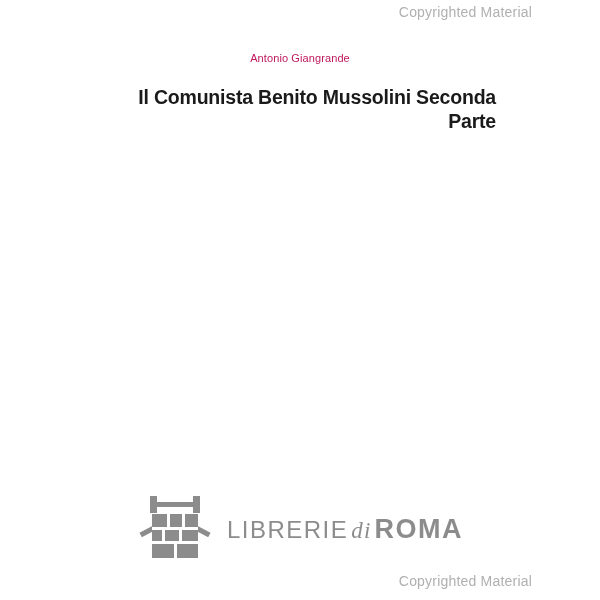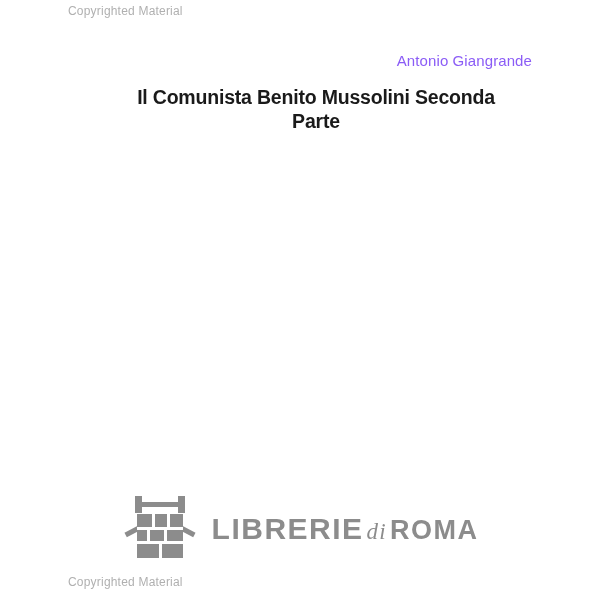--- a/index.html
+++ b/index.html
@@ -29,49 +29,49 @@
     width: 464px;
     height: 600px;
     background: #ffffff;
     box-shadow: 0 0 0 0 transparent;
   }
 
   .watermark {
     position: absolute;
     left: 0;
     width: 100%;
-    text-align: left;
-    font-size: 12px;
+    text-align: right;
+    font-size: 14px;
     letter-spacing: 0.2px;
     color: #b0b0b0;
     font-family: "Liberation Sans", sans-serif;
     user-select: none;
   }
   .watermark.top { top: 4px; }
   .watermark.bottom { bottom: 11px; }
 
   .author {
     position: absolute;
     left: 0;
     width: 100%;
     top: 52px;
-    text-align: right;
-    font-size: 15px;
-    color: #8b5cf6;
+    text-align: center;
+    font-size: 11px;
+    color: #be185d;
     font-family: "Liberation Sans", sans-serif;
     font-weight: 400;
     letter-spacing: 0.1px;
   }
 
   .title {
     position: absolute;
-    left: 16px;
+    left: 4px;
     width: 100%;
     top: 85px;
-    text-align: center;
+    text-align: right;
     font-size: 19.5px;
     font-weight: bold;
     color: #1a1a1a;
     font-family: "Liberation Sans", sans-serif;
     letter-spacing: -0.2px;
     line-height: 1.25;
     padding: 0 40px;
     box-sizing: border-box;
   }
 
@@ -157,21 +157,21 @@
     transform-origin: left center;
   }
 
   .logo-text {
     font-family: "Liberation Serif", serif;
     font-size: 25px;
     color: #8c8c8c;
     letter-spacing: 1.2px;
     white-space: nowrap;
   }
-  .logo-text .w1 { font-weight: bold; font-family: "Liberation Sans", sans-serif; font-size: 30px; letter-spacing: 1.5px; }
+  .logo-text .w1 { font-weight: normal; font-family: "Liberation Sans", sans-serif; font-size: 24px; letter-spacing: 1.5px; }
   .logo-text .w2 { font-style: italic; font-family: "Liberation Serif", serif; font-size: 23px; padding: 0 3px; margin-top: 40px; }
   .logo-text .w3 { font-weight: bold; font-family: "Liberation Sans", sans-serif; font-size: 27px; letter-spacing: 1.5px; }
 </style>
 </head>
 <body>
 
 <div class="page">
   <div class="cover">
 
     <div class="watermark top">Copyrighted Material</div>

